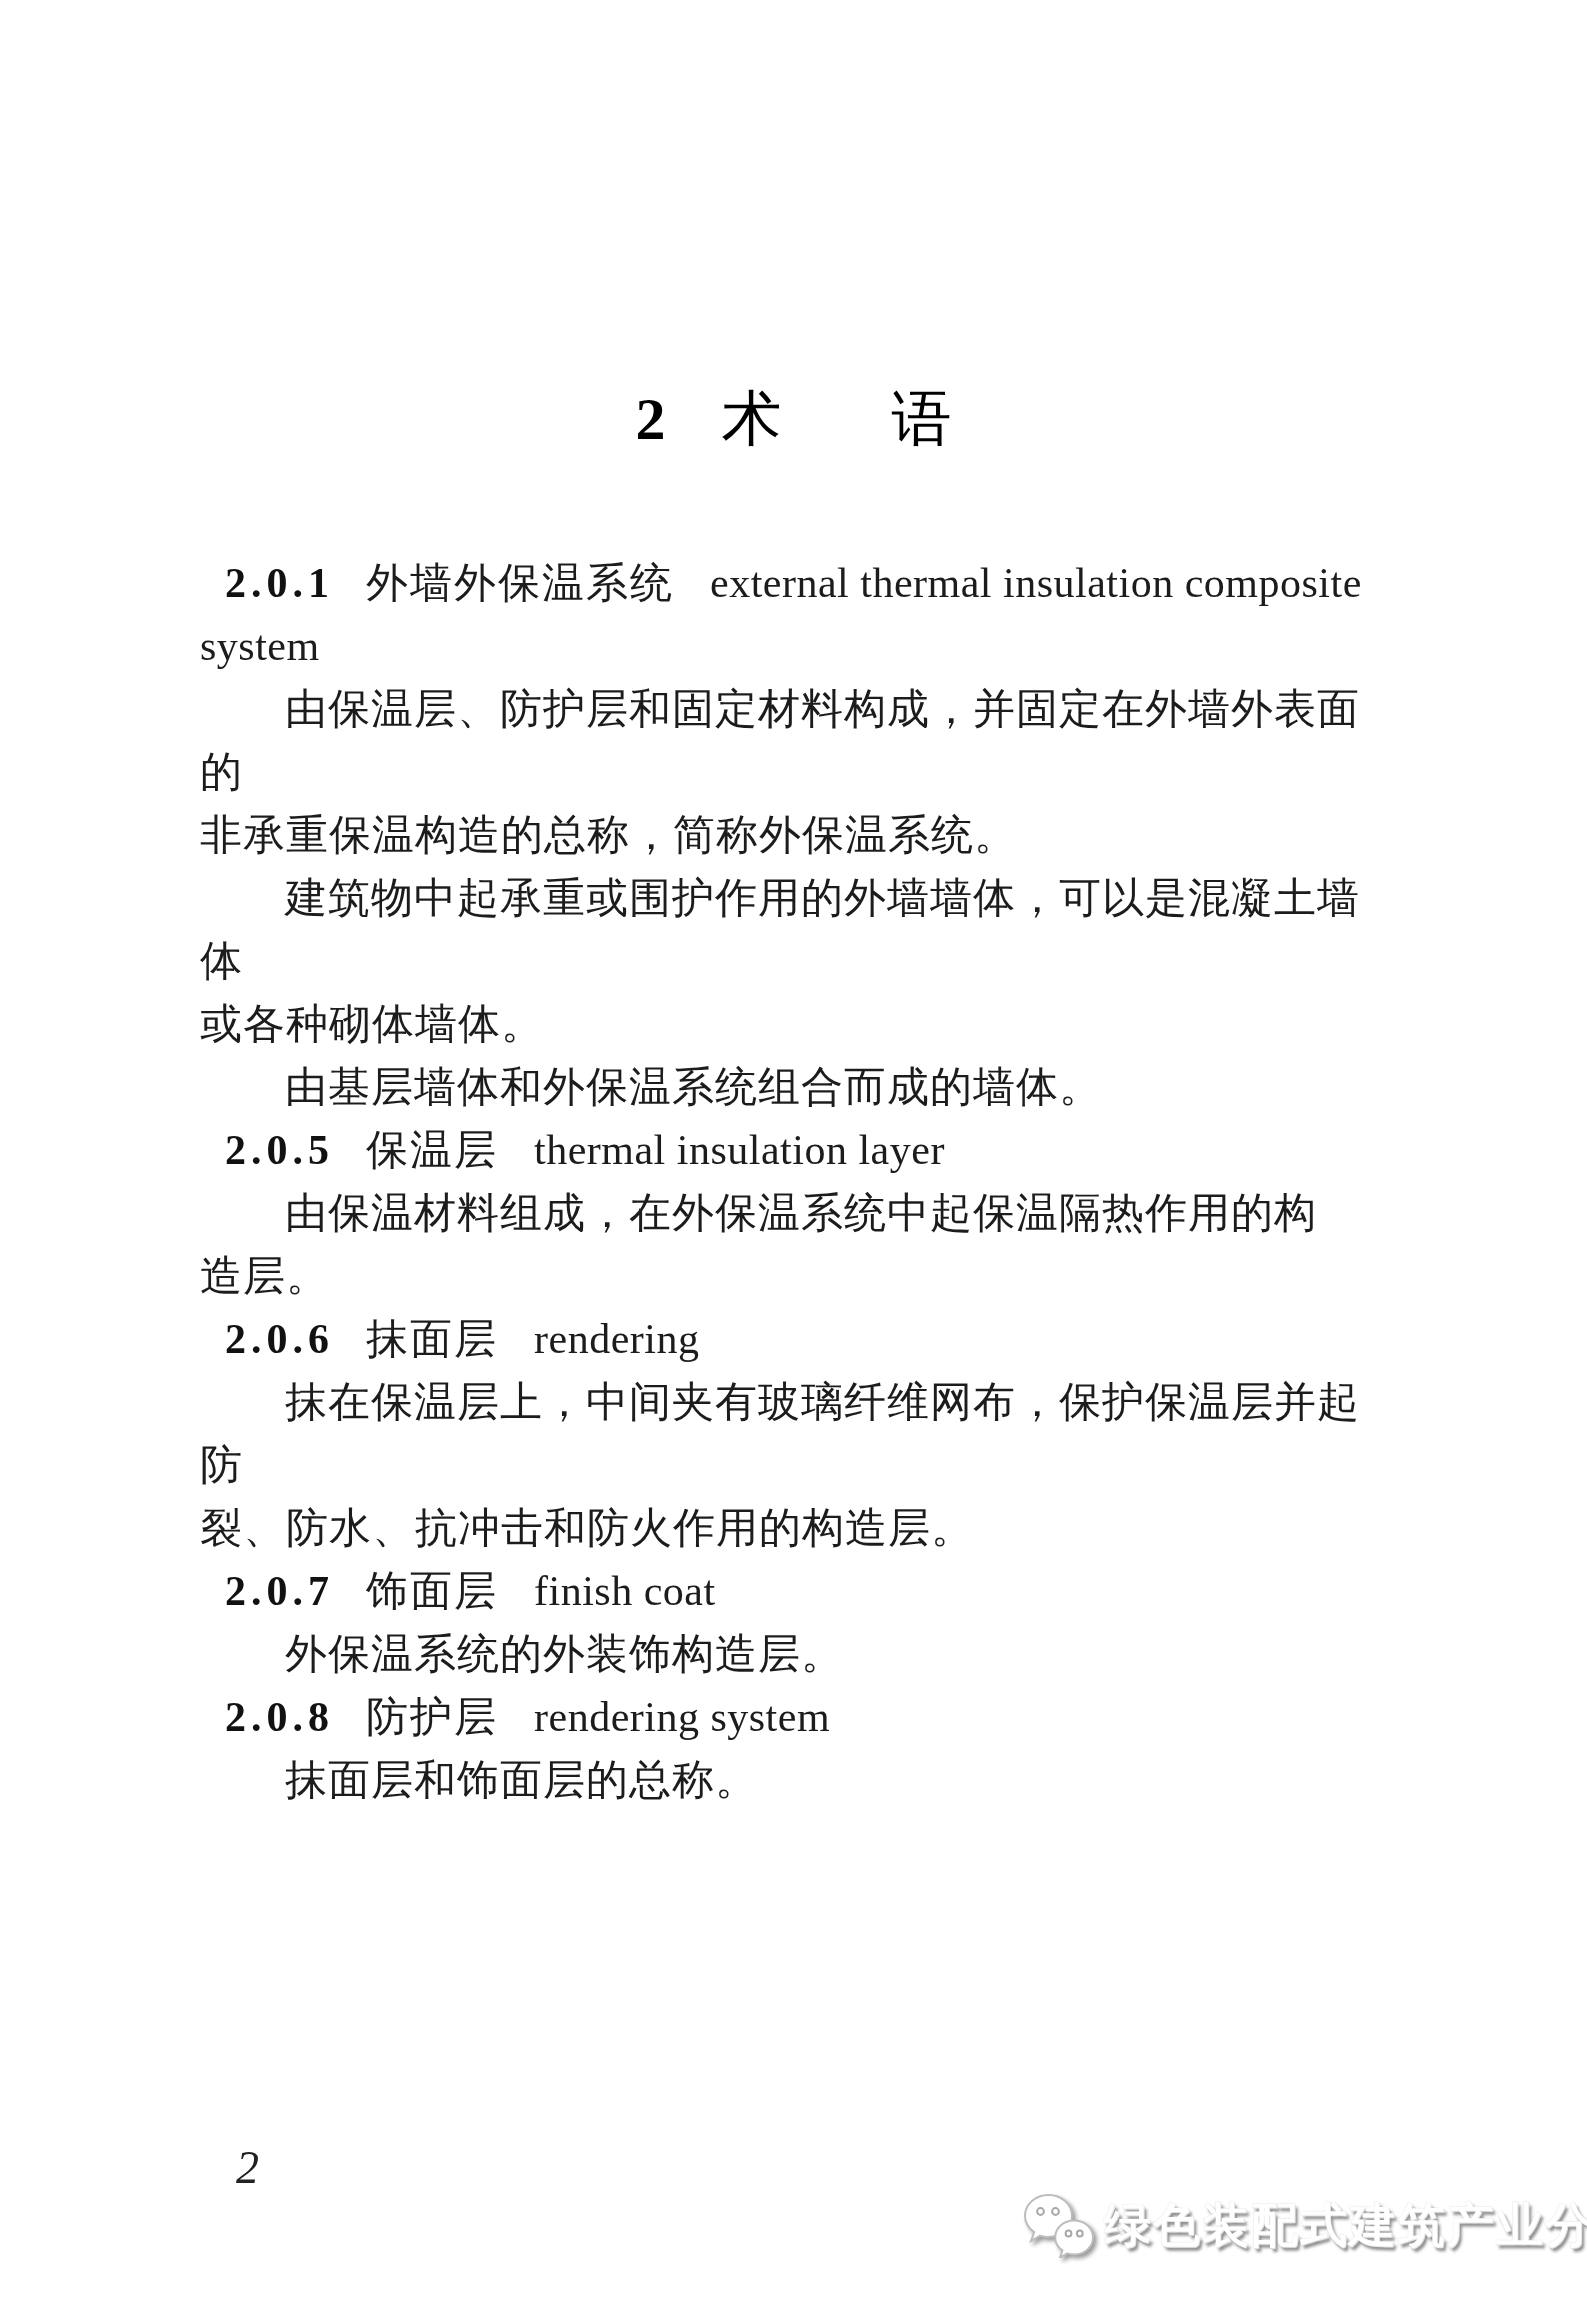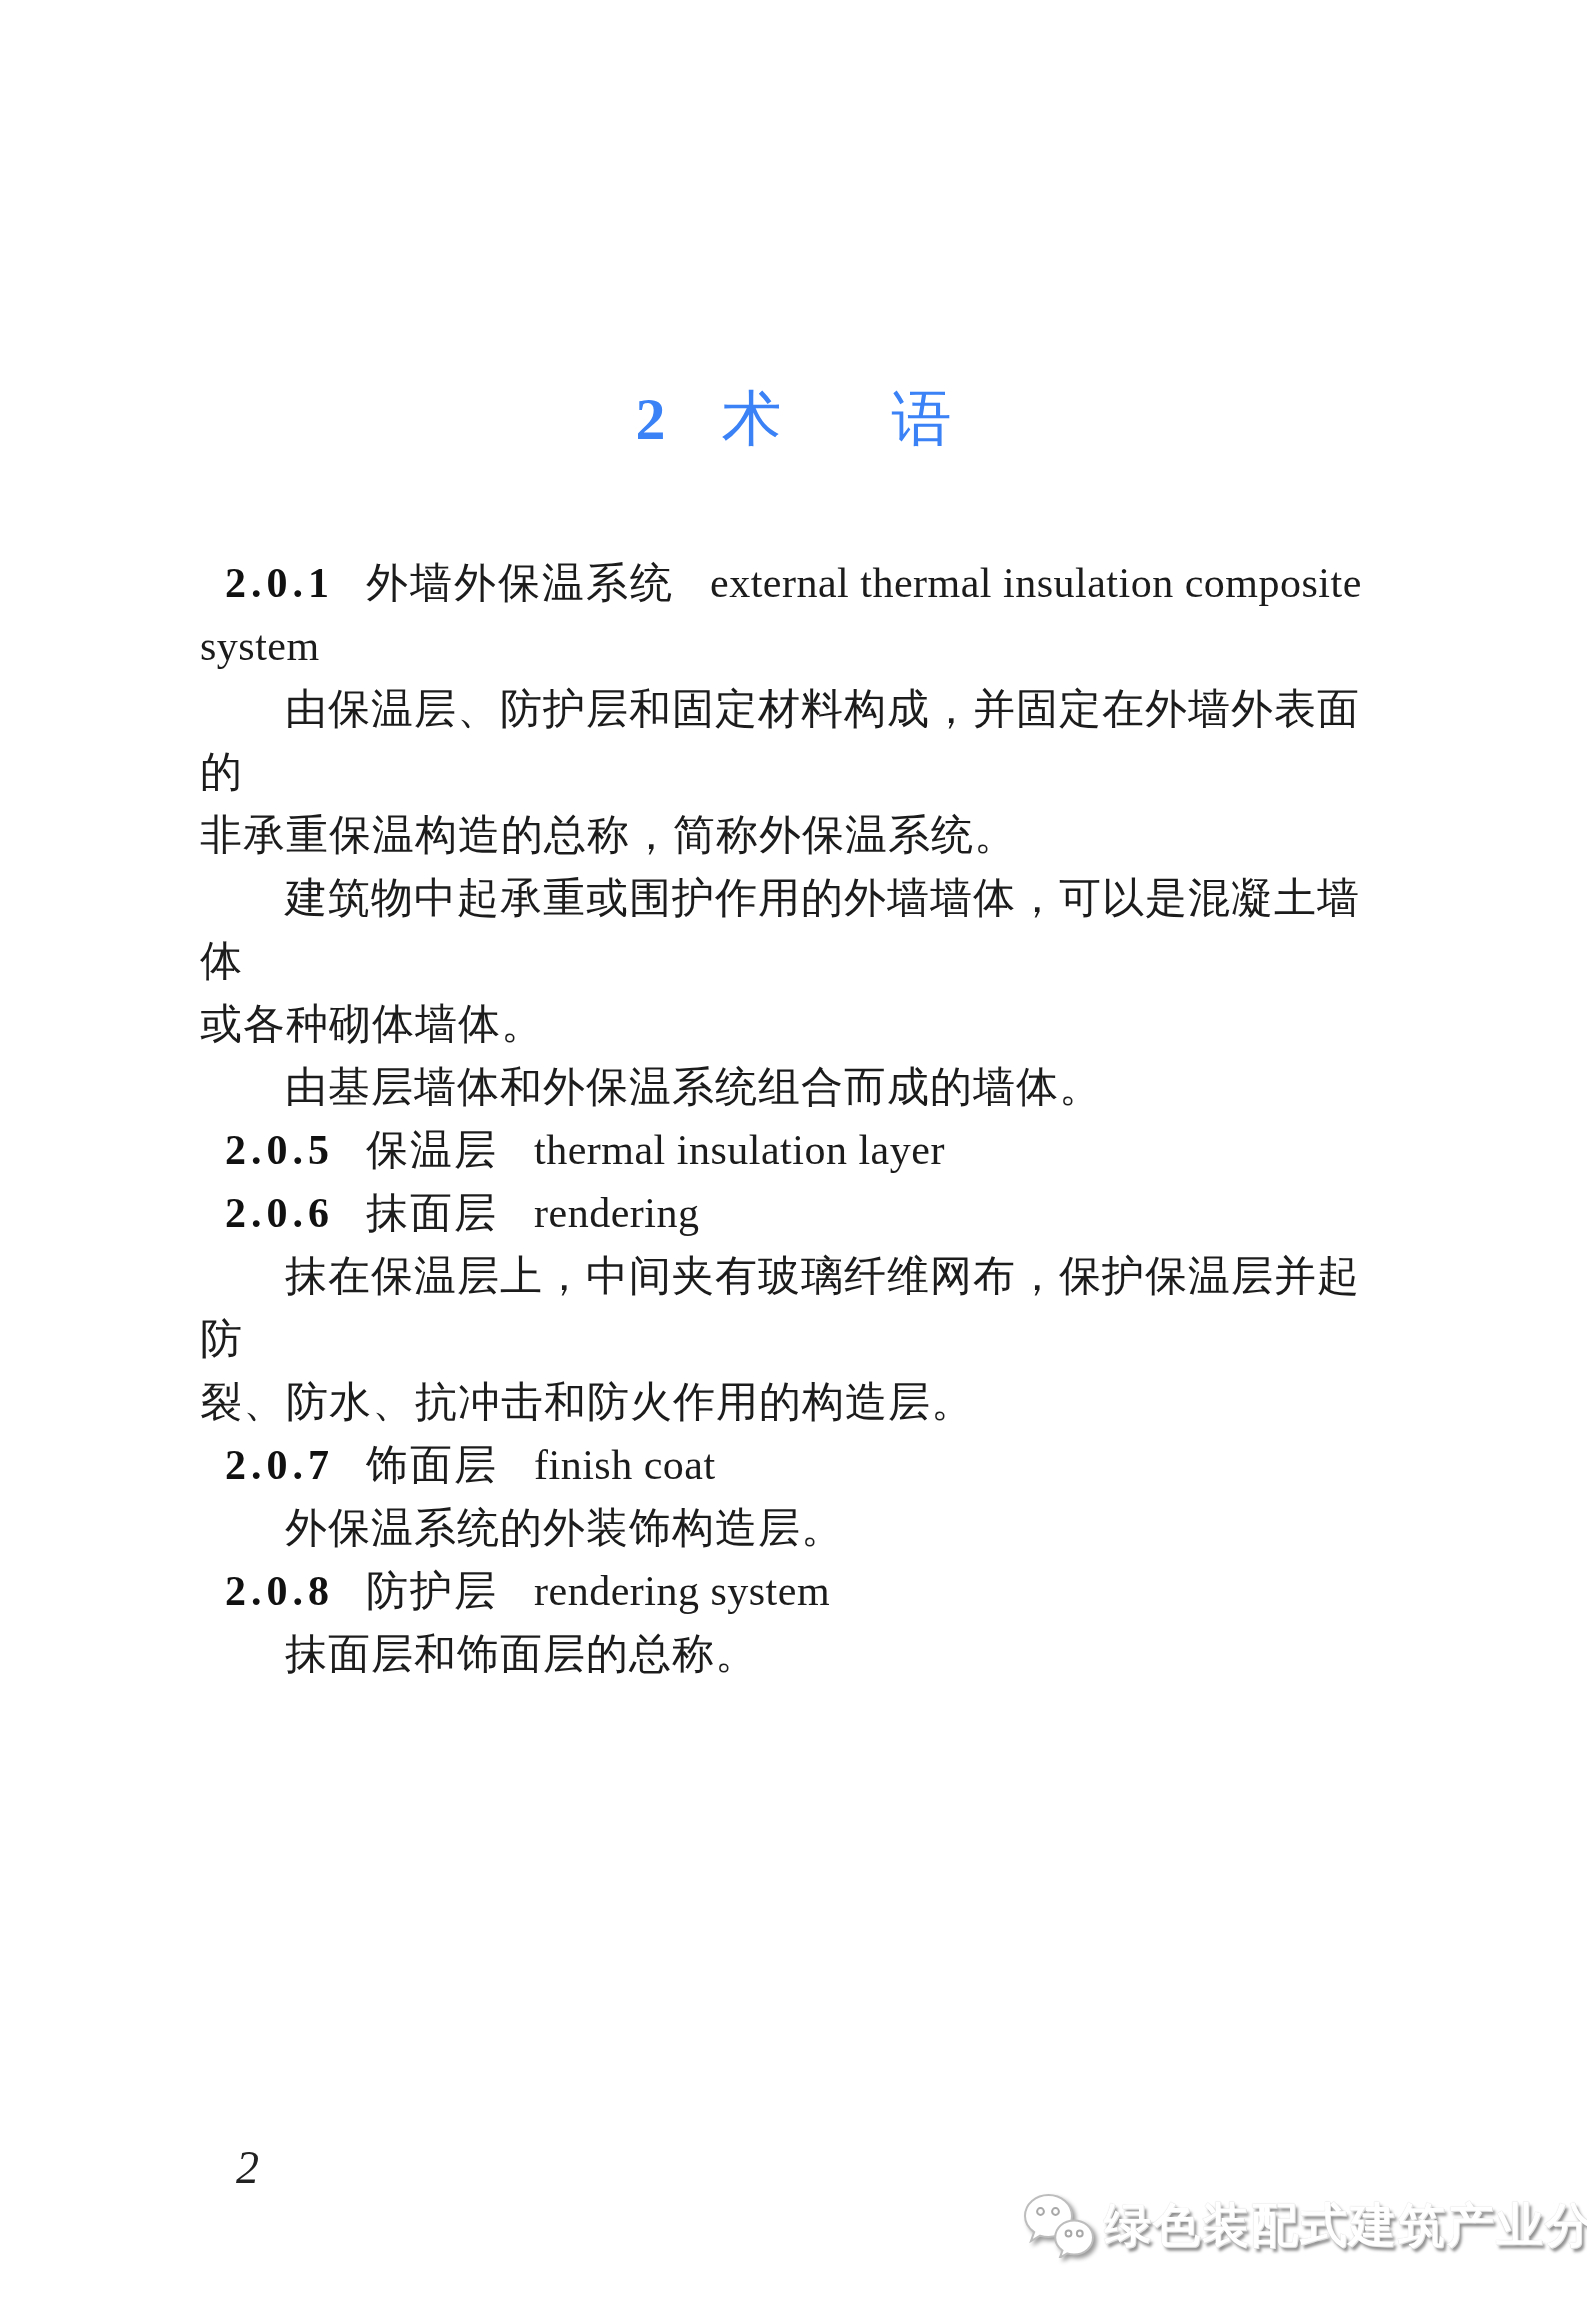--- a/index.html
+++ b/index.html
@@ -17,21 +17,21 @@
   }
   .page-title {
     position: absolute;
     top: 382px;
     left: 0;
     width: 100%;
     margin: 0;
     text-align: center;
     font-size: 60px;
     font-weight: normal;
-    color: #3b82f6;
+    color: #000000;
     line-height: 74px;
     white-space: nowrap;
   }
   .title-num {
     font-weight: bold;
     margin-right: 56px;
   }
   .title-char1 {
     margin-right: 110px;
   }
@@ -102,21 +102,22 @@
   }
 </style>
 </head>
 <body>
 
 <h1 class="page-title"><span class="title-num">2</span><span class="title-char1">术</span><span class="title-char2">语</span></h1>
 
 <main class="terms"><section><p class="term-heading"><span class="term-num">2.0.1</span><span class="term-zh">外墙外保温系统</span><span class="term-en">external thermal insulation composite
 system</span></p><p class="term-def">由保温层、防护层和固定材料构成，并固定在外墙外表面的
 非承重保温构造的总称，简称外保温系统。</p></section><section><p class="term-def">建筑物中起承重或围护作用的外墙墙体，可以是混凝土墙体
-或各种砌体墙体。</p></section><section><p class="term-def">由基层墙体和外保温系统组合而成的墙体。</p></section><section><p class="term-heading"><span class="term-num">2.0.5</span><span class="term-zh">保温层</span><span class="term-en">thermal insulation layer</span></p></section><section><p class="term-heading"><span class="term-num">2.0.6</span><span class="term-zh">抹面层</span><span class="term-en">rendering</span></p><p class="term-def">抹在保温层上，中间夹有玻璃纤维网布，保护保温层并起防
+或各种砌体墙体。</p></section><section><p class="term-def">由基层墙体和外保温系统组合而成的墙体。</p></section><section><p class="term-heading"><span class="term-num">2.0.5</span><span class="term-zh">保温层</span><span class="term-en">thermal insulation layer</span></p><p class="term-def">由保温材料组成，在外保温系统中起保温隔热作用的构
+造层。</p></section><section><p class="term-heading"><span class="term-num">2.0.6</span><span class="term-zh">抹面层</span><span class="term-en">rendering</span></p><p class="term-def">抹在保温层上，中间夹有玻璃纤维网布，保护保温层并起防
 裂、防水、抗冲击和防火作用的构造层。</p></section><section><p class="term-heading"><span class="term-num">2.0.7</span><span class="term-zh">饰面层</span><span class="term-en">finish coat</span></p><p class="term-def">外保温系统的外装饰构造层。</p></section><section><p class="term-heading"><span class="term-num">2.0.8</span><span class="term-zh">防护层</span><span class="term-en">rendering system</span></p><p class="term-def">抹面层和饰面层的总称。</p></section></main>
 
 <div class="page-number">2</div>
 
 <div class="watermark">
   <span class="wm-icon-wrap">
     <svg width="74" height="66" viewBox="0 0 74 66" xmlns="http://www.w3.org/2000/svg">
       <g fill="#ffffff" stroke="#bdbdbd" stroke-width="2">
         <path d="M50 24 C50 36.2 39.2 45 26.5 45 C23.5 45 20.7 44.5 18.1 43.7 L9 49 L12.2 40.1 C6.6 36.2 3 30.5 3 24 C3 11.8 13.8 3 26.5 3 C39.2 3 50 11.8 50 24 Z"></path>
         <path d="M71 45.5 C71 55.2 62.3 62.5 52.1 62.5 C49.7 62.5 47.4 62.1 45.3 61.4 L37.9 65.6 L40.5 58.5 C36 55.4 33.2 50.8 33.2 45.5 C33.2 35.8 41.9 28.5 52.1 28.5 C62.3 28.5 71 35.8 71 45.5 Z"></path>

